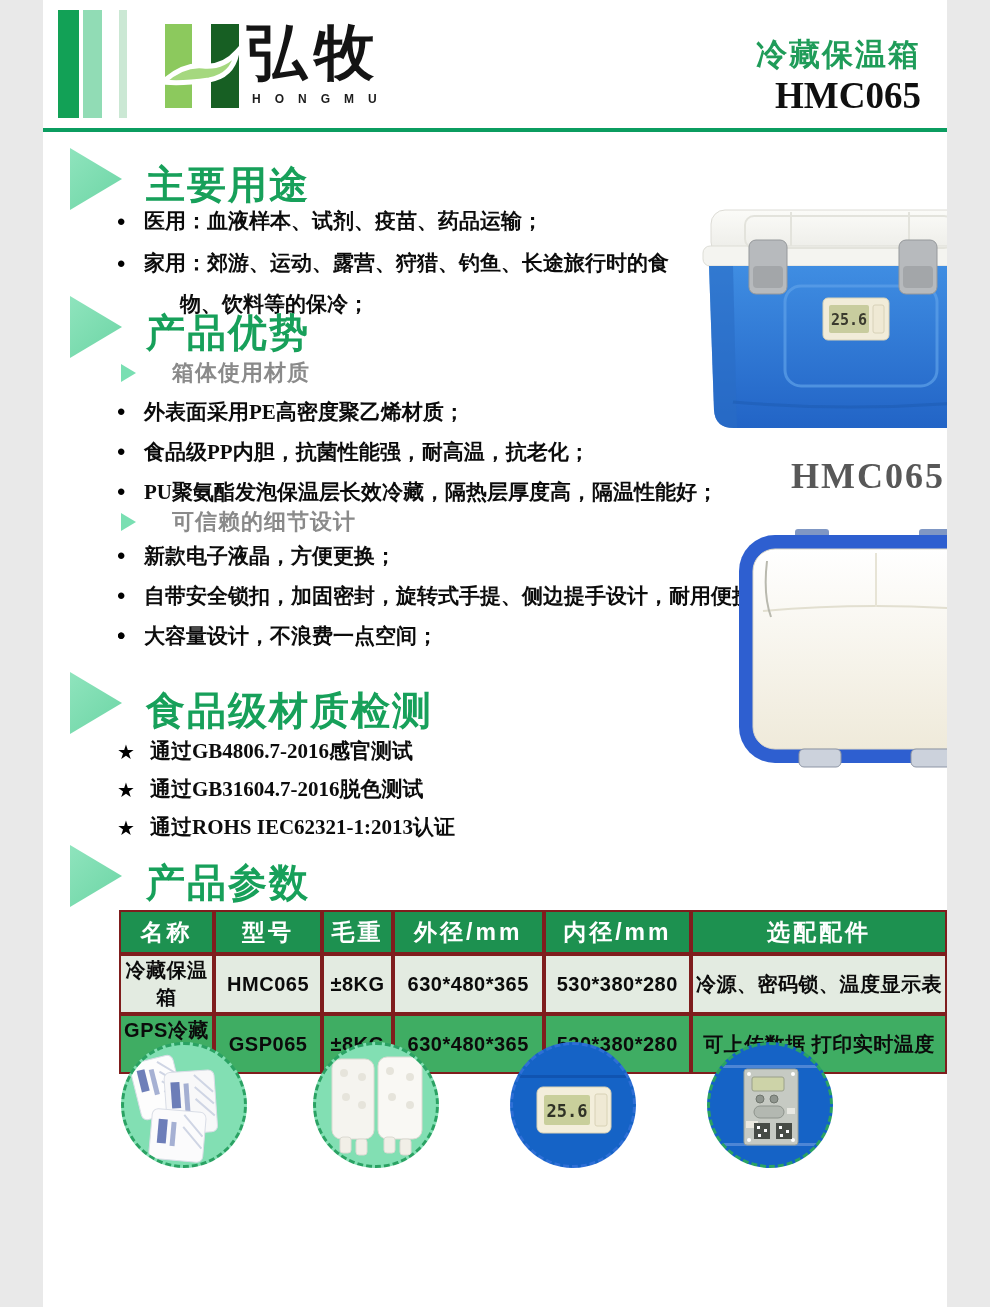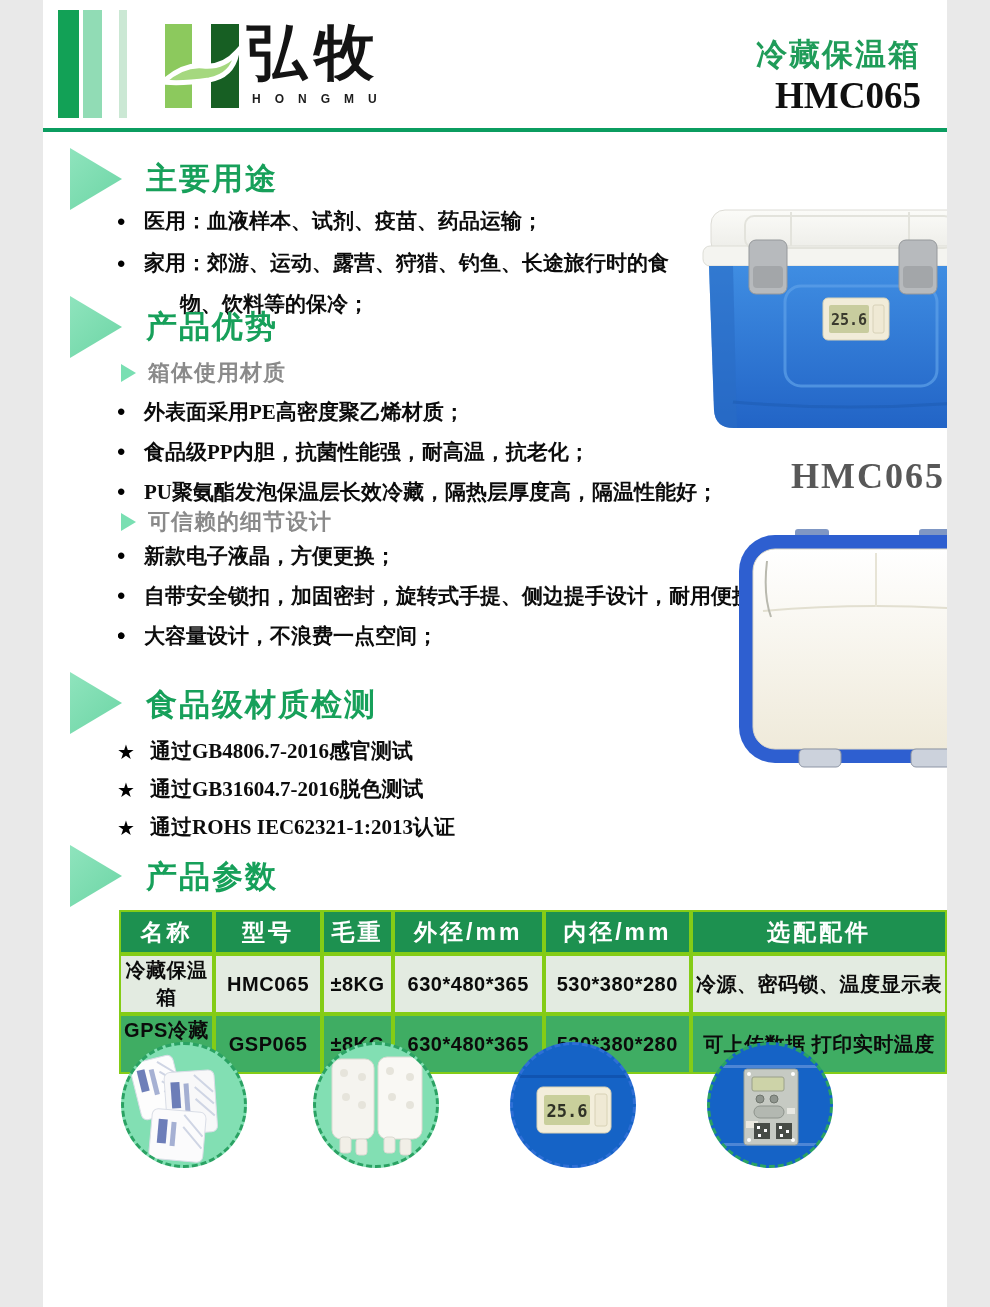--- a/index.html
+++ b/index.html
@@ -19,38 +19,38 @@
   .head-right{position:absolute;right:26px;top:36px;text-align:right;}
   .head-product{font-size:31px;font-weight:900;color:#1f9c59;line-height:38px;letter-spacing:2px;}
   .head-model{font-size:37px;font-weight:700;color:#101010;line-height:44px;
               font-family:"Liberation Serif",serif;}
   .head-rule{position:absolute;left:0;top:128px;width:990px;height:4px;background:#0b9d60;}
 
   
   .tri-big{position:absolute;width:52px;height:62px;
            background:linear-gradient(135deg,#8fe4bd 0%,#6cd5a5 100%);
            clip-path:polygon(0 0,100% 50%,0 100%);}
-  .sec-title{position:absolute;font-size:31px;font-weight:900;color:#17a05a;letter-spacing:2px;}
+  .sec-title{position:absolute;font-size:39px;font-weight:900;color:#17a05a;letter-spacing:2px;}
   .sub-head{position:absolute;display:flex;align-items:center;gap:12px;}
   .tri-small{width:15px;height:18px;background:#79dfb2;clip-path:polygon(0 0,100% 50%,0 100%);}
-  .sub-label{font-size:22px;font-weight:800;color:#8a8a8a;letter-spacing:1px;}
+  .sub-label{font-size:22px;font-weight:800;color:#8a8a8a;letter-spacing:1px;margin-left:24px;}
 
   .bullets{position:absolute;}
   .b-item{position:relative;padding-left:27px;line-height:38px;}
   .b-item .mark{position:absolute;left:0;top:0;font-size:24px;color:#000;}
   .b-item .txt{display:inline-block;padding-left:36px;text-indent:-36px;
                font-size:21px;font-weight:700;color:#0c0c0c;
                font-family:"Liberation Serif",serif;}
   .usage .b-item{line-height:41px;}
   .stars .b-item .mark{font-size:20px;top:1px;}
   .stars .b-item{line-height:37px;padding-left:33px;}
 
   
   .param-table{position:absolute;left:76px;top:910px;border-collapse:separate;border-spacing:0;}
-  .param-table th,.param-table td{border:2px solid #84cc16;text-align:center;vertical-align:middle;}
+  .param-table th,.param-table td{border:2px solid #7f1d1d;text-align:center;vertical-align:middle;}
   .param-table th{background:#1d9150;color:#ffffff;font-size:23px;font-weight:800;
                   height:38px;letter-spacing:3px;}
   .param-table td{font-size:20px;font-weight:800;color:#0b0b0b;height:32px;letter-spacing:0.5px;}
   .row-light td{background:#e3ebe1;}
   .row-green td{background:#3fad63;}
   .cw0{width:95px;}.cw1{width:105px;}.cw2{width:66px;}.cw3{width:148px;}.cw4{width:144px;}.cw5{width:278px;}
 
   
   .photo{position:absolute;}
   .model-label{position:absolute;left:748px;top:455px;font-size:36px;font-weight:700;

